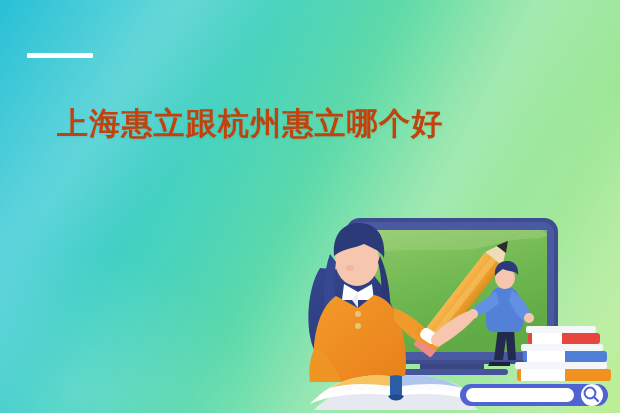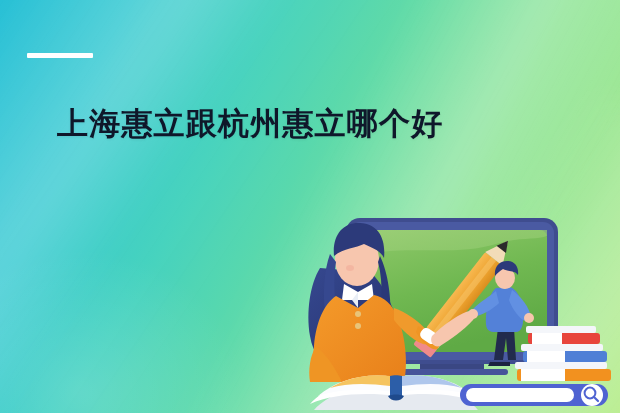--- a/index.html
+++ b/index.html
@@ -88,21 +88,21 @@
     height: 5px;
     background: #ffffff;
     border-radius: 1px;
   }
 
   
   .title {
     position: absolute;
     left: 57px;
     top: 106px;
-    color: #0f172a;
+    color: #c2410c;
     font-size: 31px;
     line-height: 36px;
     font-weight: 700;
     letter-spacing: 1.2px;
     white-space: nowrap;
     text-shadow: 0 1px 3px rgba(0,0,0,0.07);
   }
 
   
   .illus {

